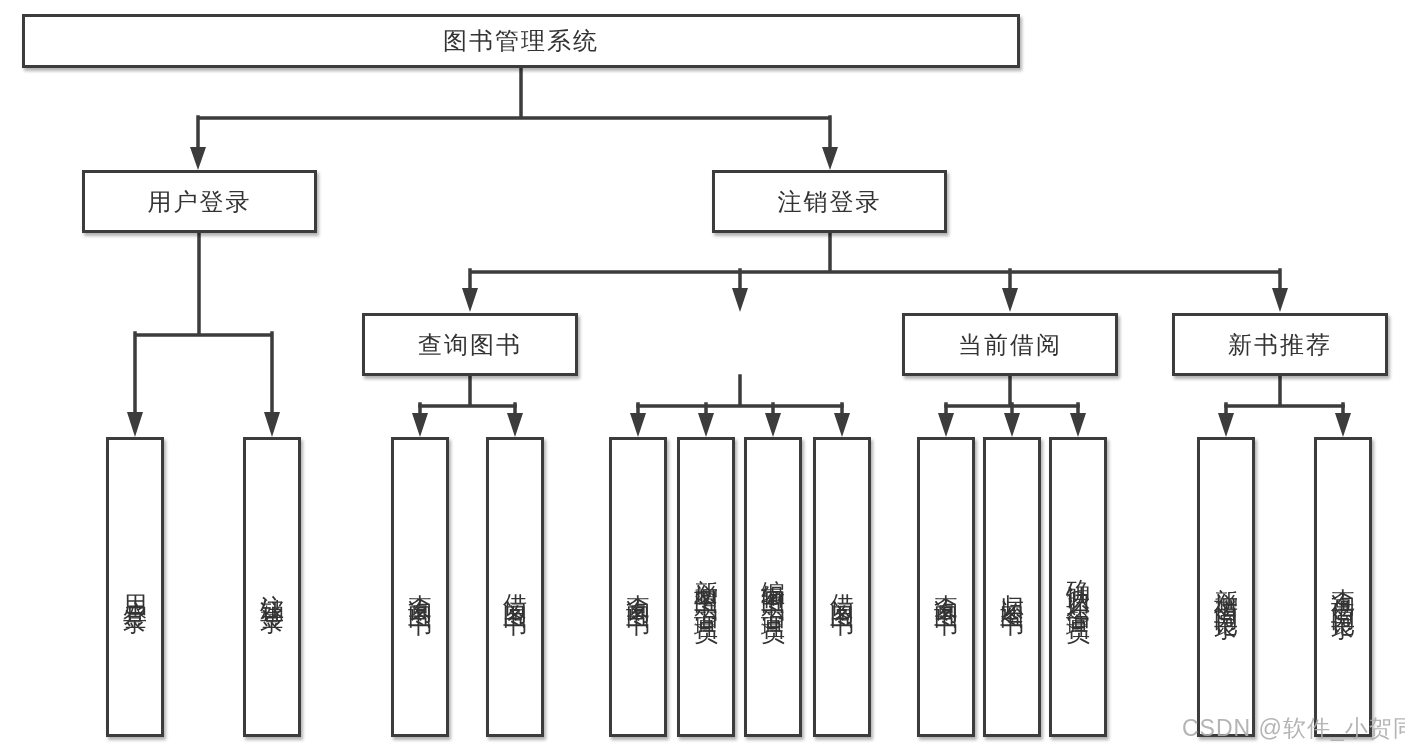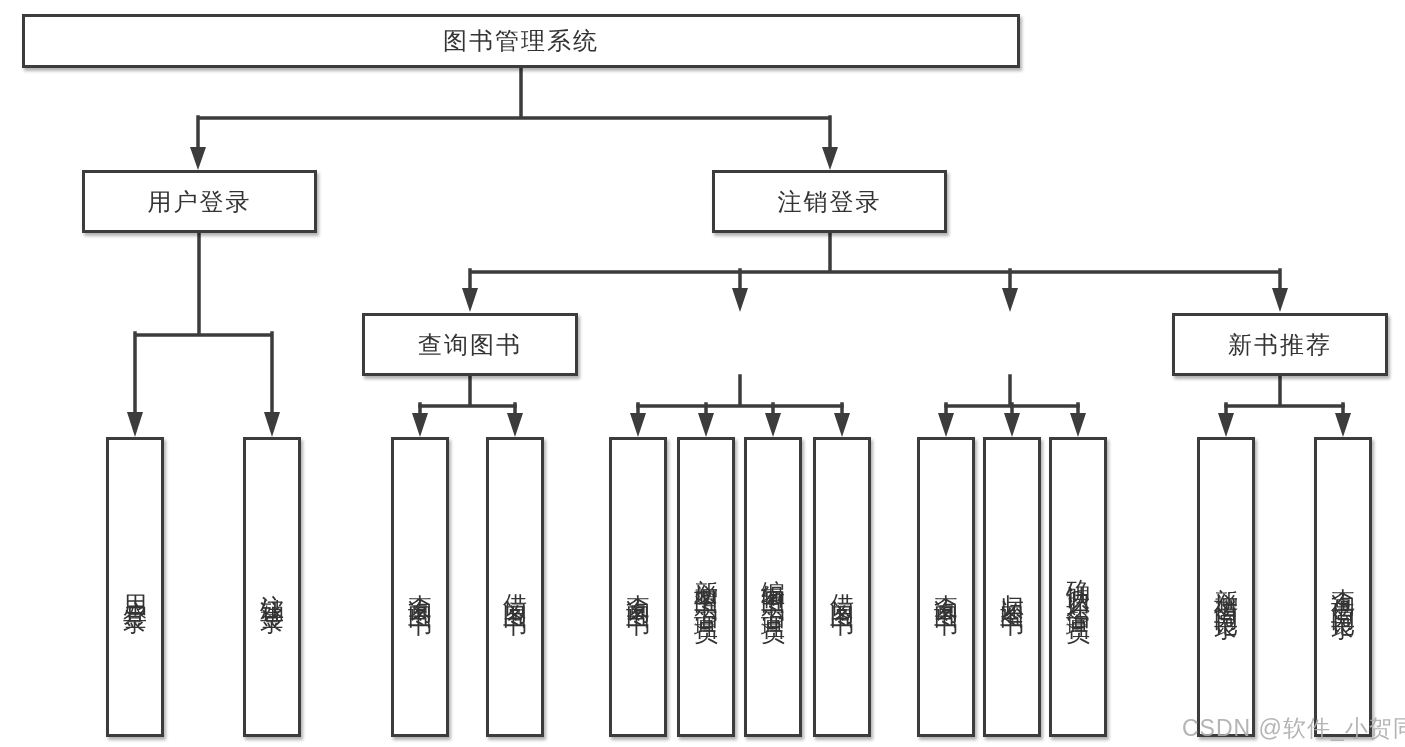--- a/index.html
+++ b/index.html
@@ -72,20 +72,23 @@
   <div class="box h" style="left:82px;top:170px;width:235px;height:63px">
     <span>用户登录</span>
   </div>
   <div class="box h" style="left:712px;top:170px;width:235px;height:63px">
     <span>注销登录</span>
   </div>
 
   <div class="box h" style="left:362px;top:313px;width:216px;height:63px">
     <span>查询图书</span>
   </div>
+  <div class="box h" style="left:902px;top:313px;width:216px;height:63px">
+    <span>当前借阅</span>
+  </div>
   <div class="box h" style="left:1172px;top:313px;width:216px;height:63px">
     <span>新书推荐</span>
   </div>
 
   <div class="box v" style="left:106px;top:437px;width:58px;height:300px">
     <span>用户登录</span>
   </div>
   <div class="box v" style="left:243px;top:437px;width:58px;height:300px">
     <span>注销登录</span>
   </div>

